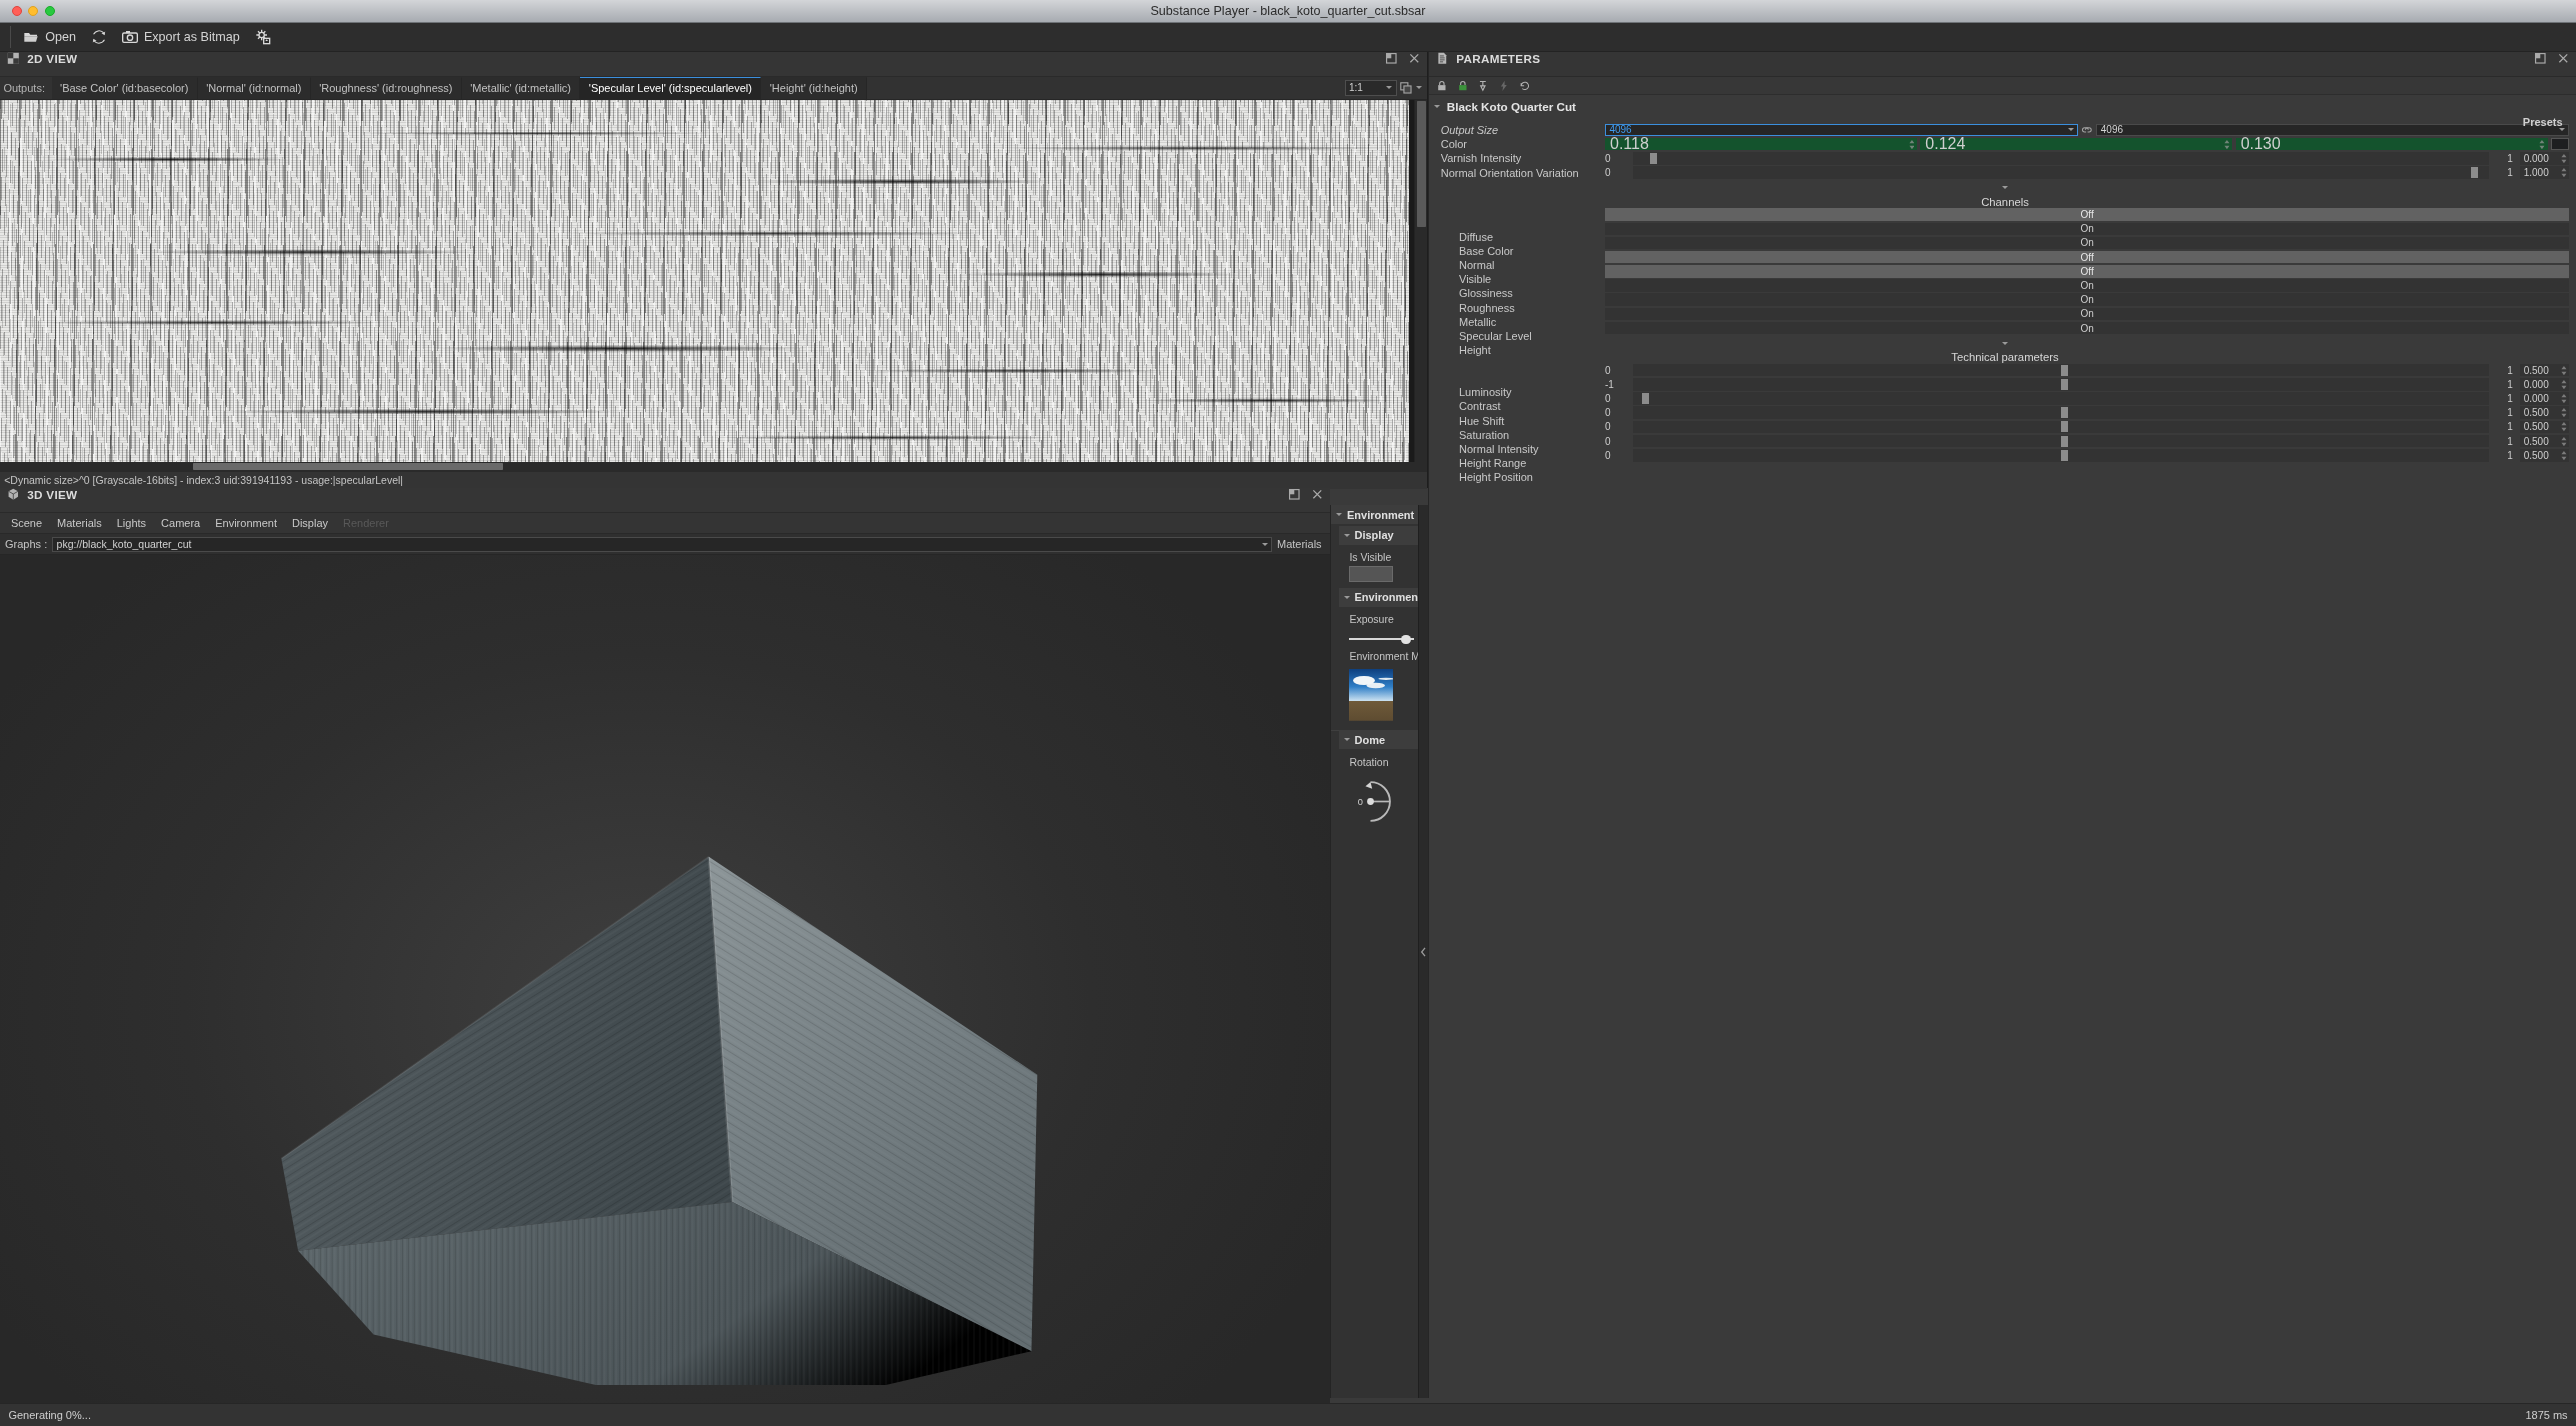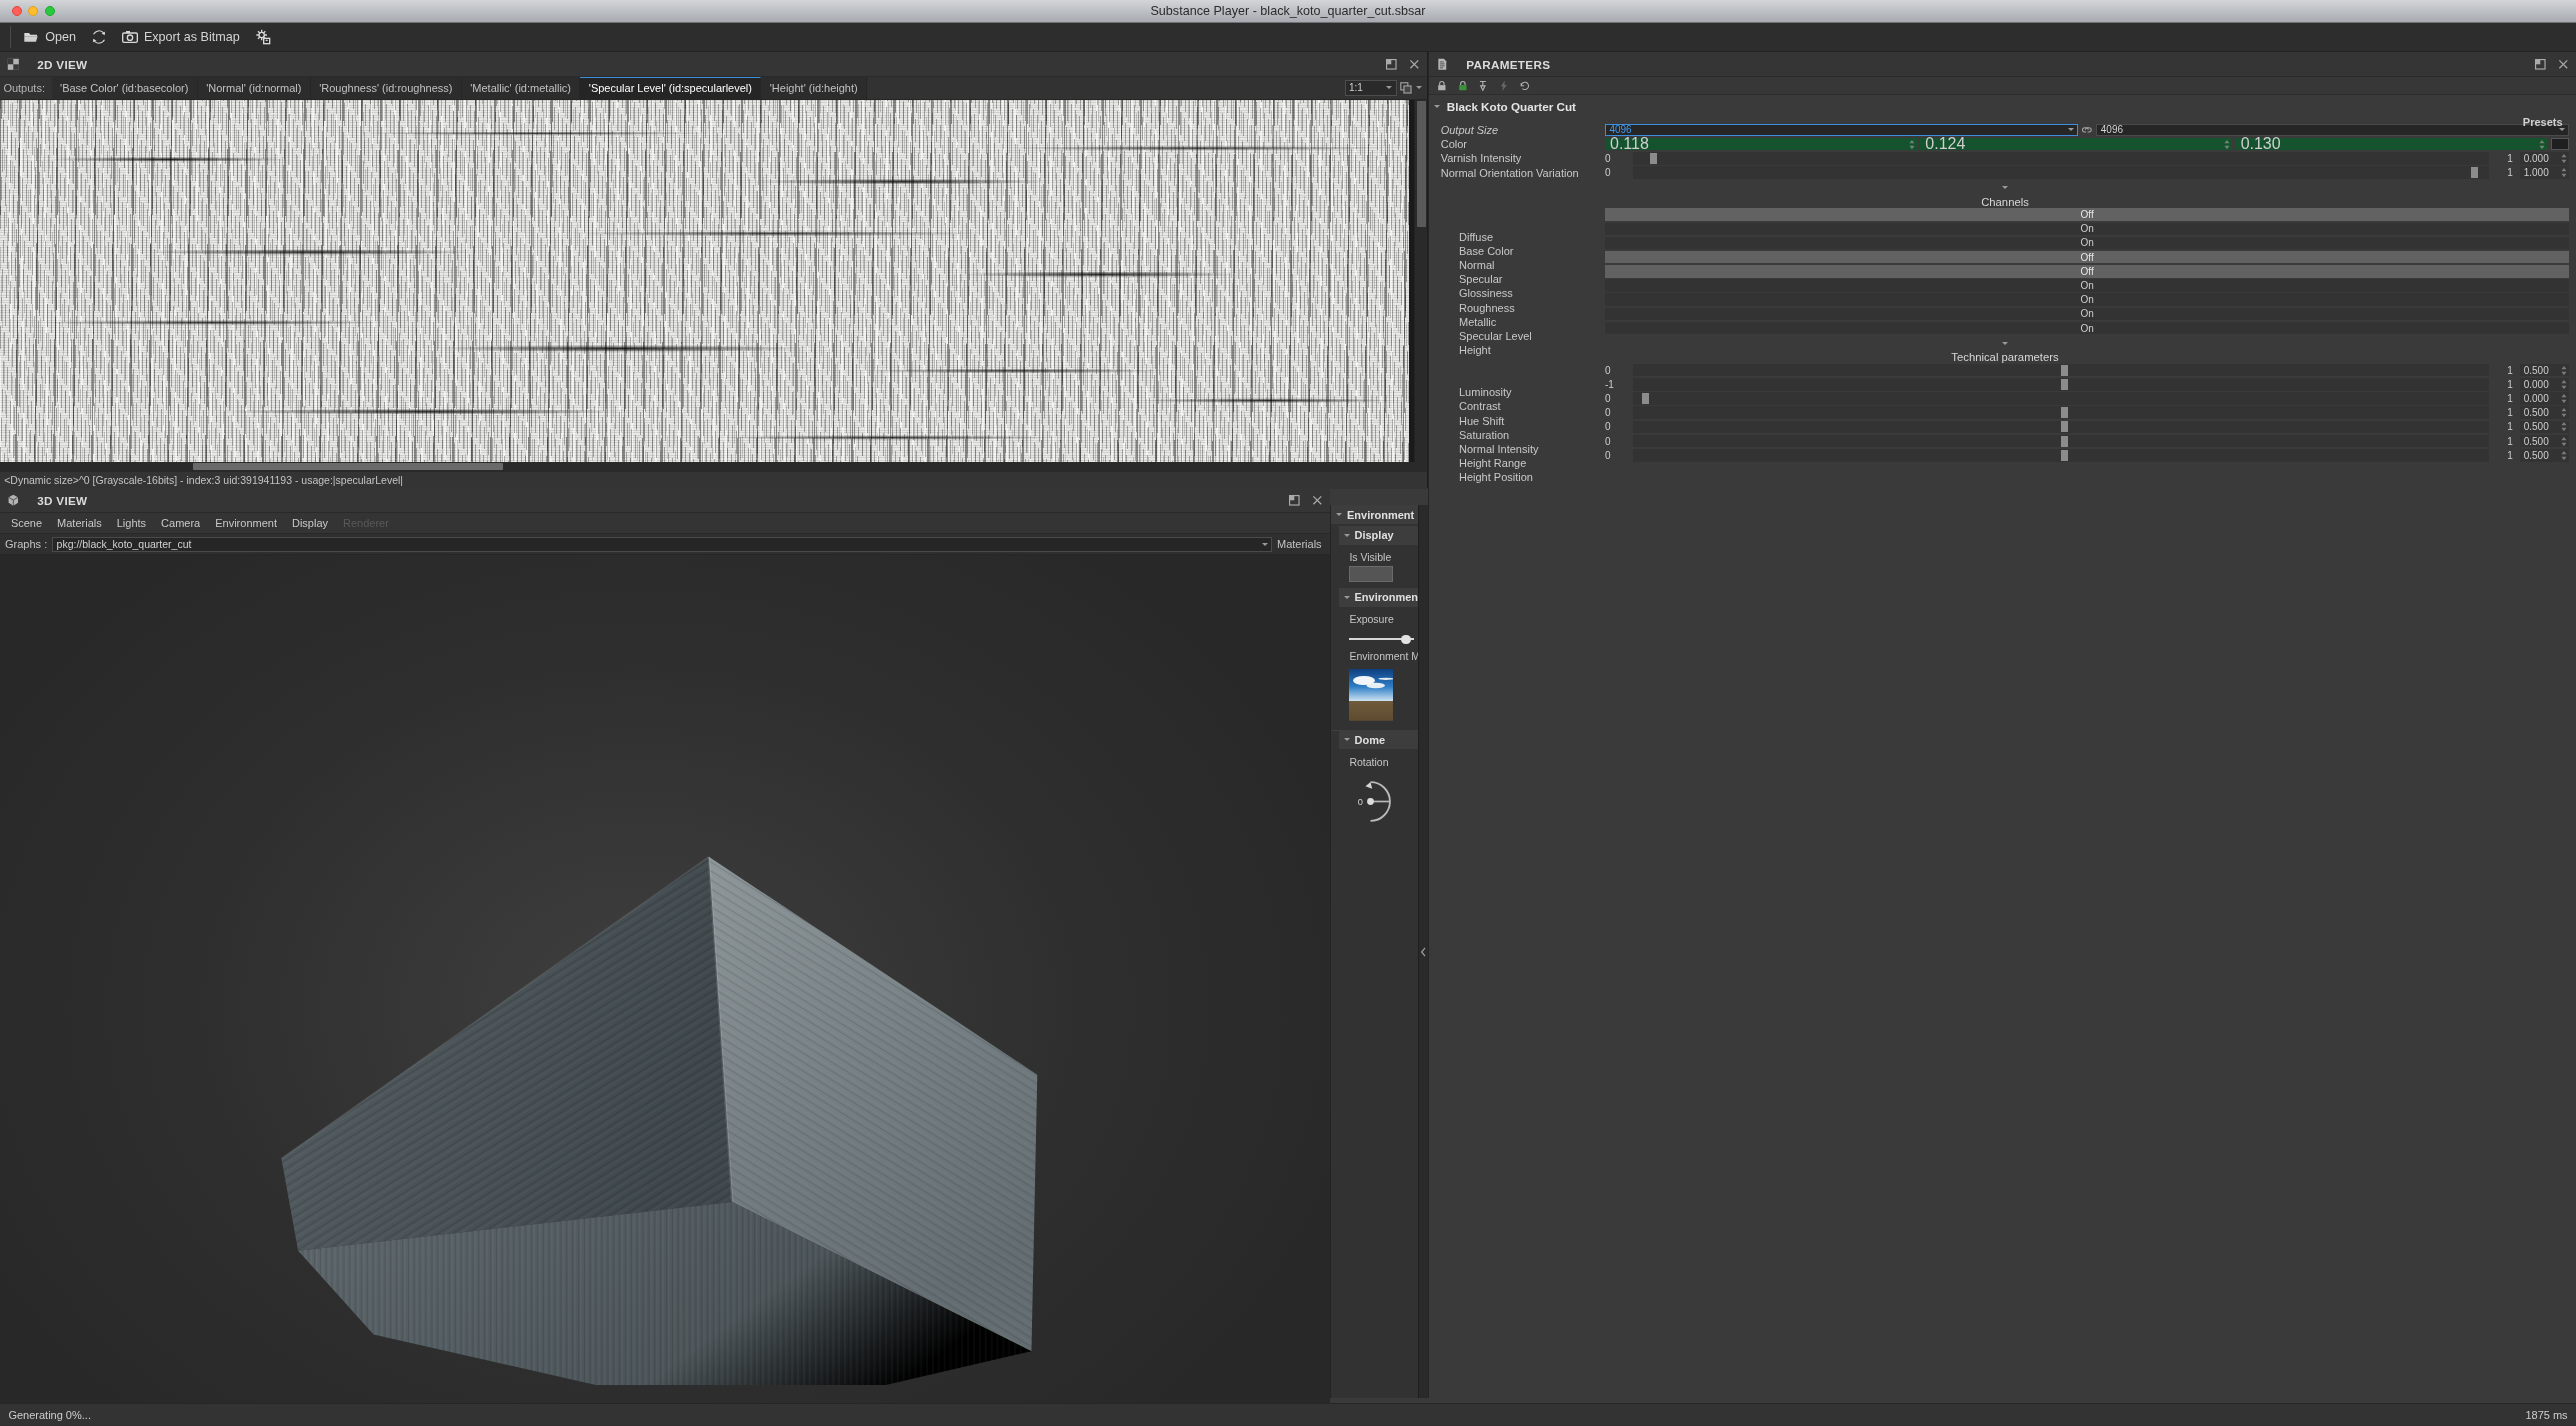--- a/index.html
+++ b/index.html
@@ -36,21 +36,21 @@
   .tb-btn {
     display: flex; align-items: center; gap: 5.9px; height: 23.5px;
     padding: 0 7.5px; font-size: 12.6px; color: #d4d4d4; cursor: pointer;
     border-radius: 1.7px;
   }
   .tb-ico { width: 16px; height: 16px; display: block; }
 
   
   .panel-head {
     height: 25px; background: #353535; border-bottom: 0.8px solid #2a2a2a;
-    display: flex; align-items: center; padding: 0 6.7px; gap: 18px;
+    display: flex; align-items: flex-start; padding: 0 6.7px; gap: 8px;
   }
   .panel-title {
     font-size: 11.7px; font-weight: bold; color: #dcdcdc; letter-spacing: 0.3px;
   }
   .panel-head-actions { margin-left: auto; display: flex; gap: 10px; align-items: center; }
   .hicon { width: 12.6px; height: 12.6px; cursor: pointer; opacity: .82; }
 
   
   #view2d {
     position: absolute; top: 52px; left: 0; width: 1428px; height: 436px;
@@ -667,21 +667,21 @@
   </div>
   <div class="chrow">
     <span class="plabel ind">Base Color</span>
     <div class="chtoggle on">On</div>
   </div>
   <div class="chrow">
     <span class="plabel ind">Normal</span>
     <div class="chtoggle on">On</div>
   </div>
   <div class="chrow">
-    <span class="plabel ind">Specular</span>
+    <span class="plabel ind">Visible</span>
     <div class="chtoggle off">Off</div>
   </div>
   <div class="chrow">
     <span class="plabel ind">Glossiness</span>
     <div class="chtoggle off">Off</div>
   </div>
   <div class="chrow">
     <span class="plabel ind">Roughness</span>
     <div class="chtoggle on">On</div>
   </div>

